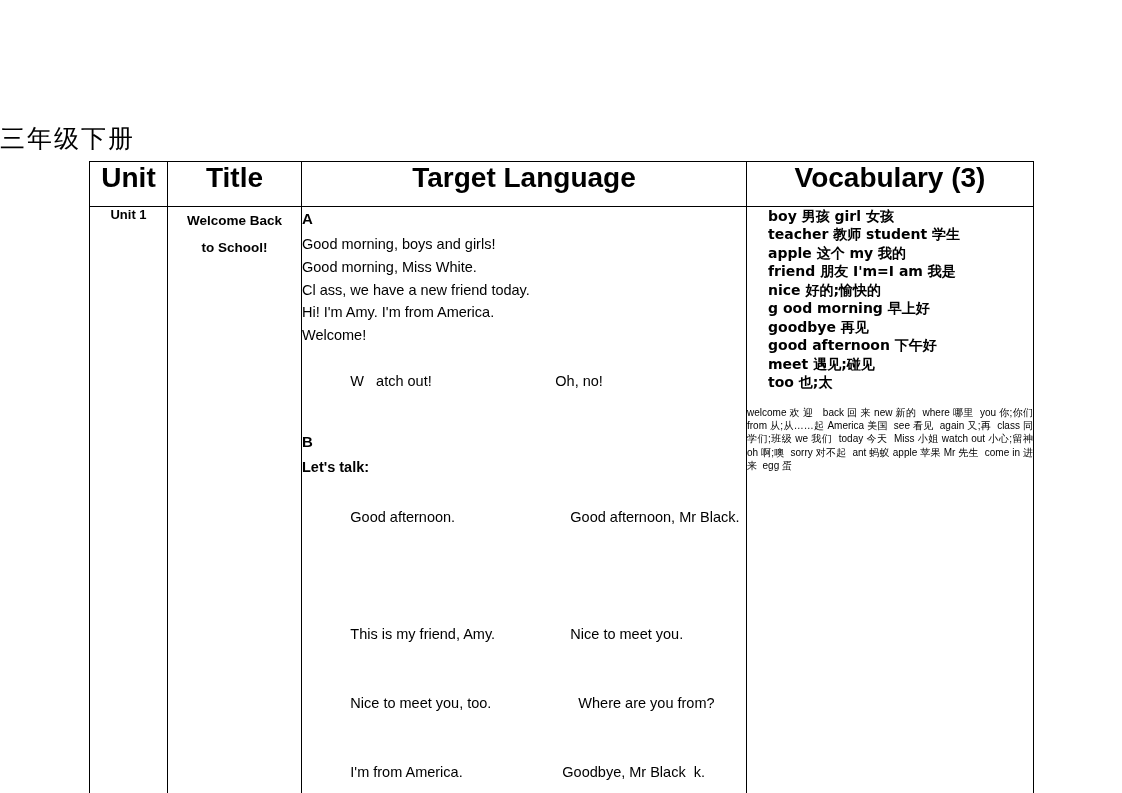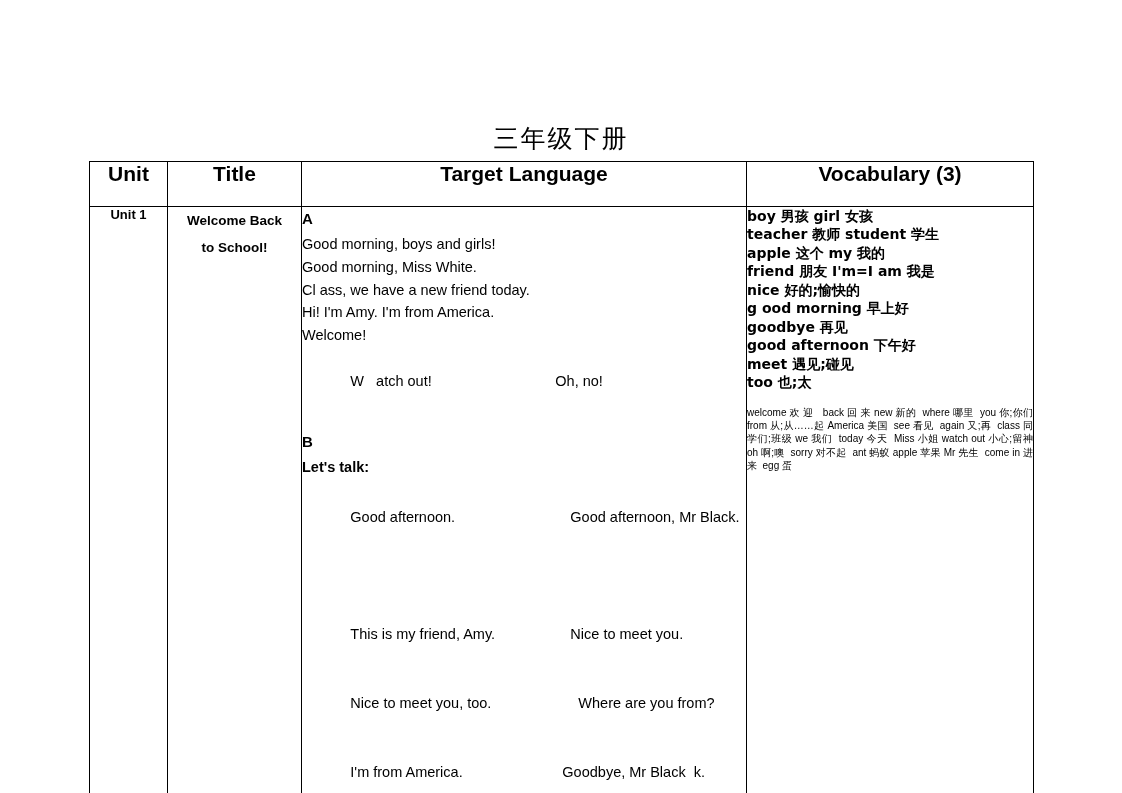--- a/index.html
+++ b/index.html
@@ -17,42 +17,41 @@
   .page {
     position: relative;
     width: 1122px;
     height: 793px;
   }
   .doc-title {
     position: absolute;
     top: 122px;
     left: 0;
     width: 1122px;
-    text-align: center;
     font-size: 25px;
     font-family: "Liberation Serif", serif;
     letter-spacing: 2px;
     font-weight: normal;
   }
   table.main {
     position: absolute;
     top: 161px;
     left: 89px;
     width: 944px;
     border-collapse: collapse;
     table-layout: fixed;
   }
   table.main td, table.main th {
     border: 1.5px solid #000000;
     vertical-align: top;
     padding: 0;
   }
   th.head {
     text-align: center;
-    font-size: 21px;
+    font-size: 28px;
     font-weight: bold;
     height: 44px;
     vertical-align: middle;
     font-family: "Liberation Sans", sans-serif;
   }
   .col-unit { width: 78px; }
   .col-title { width: 134px; }
   .col-target { width: 445px; }
   .col-vocab { width: 287px; }
 
@@ -90,20 +89,21 @@
   .lets-talk {
     font-weight: bold;
     margin-bottom: 5px;
   }
   .vocab-bold {
     font-family: "DejaVu Sans", sans-serif;
     font-weight: bold;
     font-size: 14px;
     line-height: 1.32;
     letter-spacing: 0px;
+    margin-left: 21px;
   }
   .vocab-plain {
     font-size: 10px;
     line-height: 1.33;
     margin-top: 14px;
     text-align: justify;
   }
   .wsp { white-space: pre-wrap; }
 </style>
 </head>

